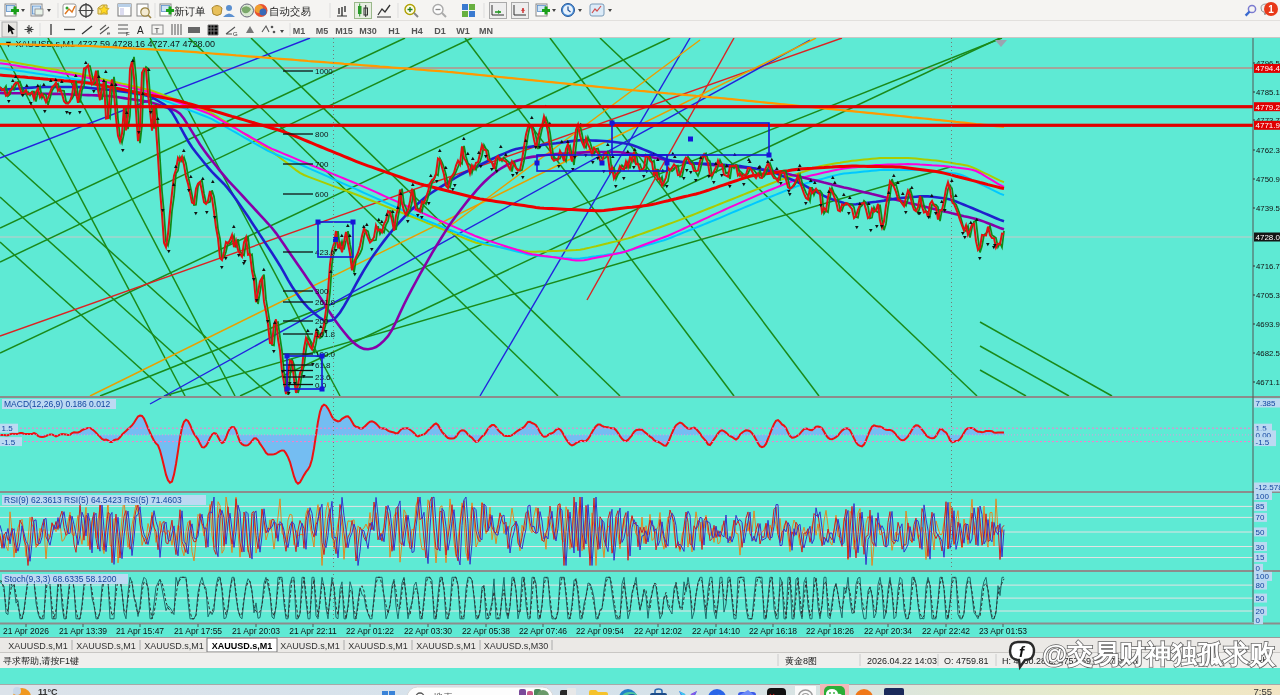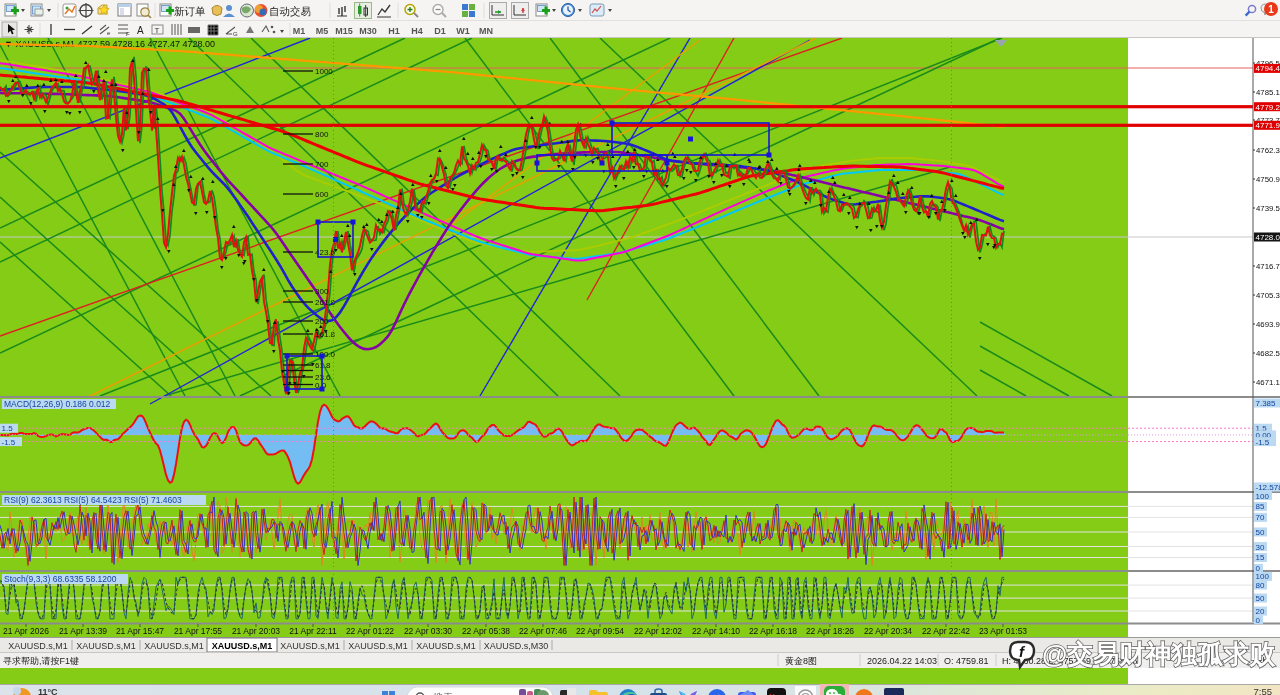--- a/index.html
+++ b/index.html
@@ -1,16 +1,16 @@
 <!DOCTYPE html>
 <html><head><meta charset="utf-8">
 <style>
 * { margin:0; padding:0; box-sizing:border-box; }
 html,body { width:1280px; height:695px; overflow:hidden; font-family:"Liberation Sans",sans-serif; }
-#root { position:relative; width:1128px; height:695px; background:#84cc16; }
+#root { position:relative; width:1280px; height:695px; background:#5eead4; }
 #taskbar { position:absolute; left:0; top:684px; width:1280px; height:27px; }
 svg text { font-family:"Liberation Sans",sans-serif; }
 </style></head>
 <body>
 <div id="root">
 <svg width="1280" height="21" style="position:absolute;left:0;top:0">
       <rect width="1280" height="21" fill="#f5f4f2"></rect>
       <line x1="0" y1="20.5" x2="1280" y2="20.5" stroke="#e2e0dd"></line>
       <rect x="5" y="4" width="11" height="12" fill="#fff" stroke="#888"></rect>
       <rect x="6.5" y="5.5" width="8" height="6" fill="#cfe4f7" stroke="#5b8fc9" stroke-width="0.8"></rect>

